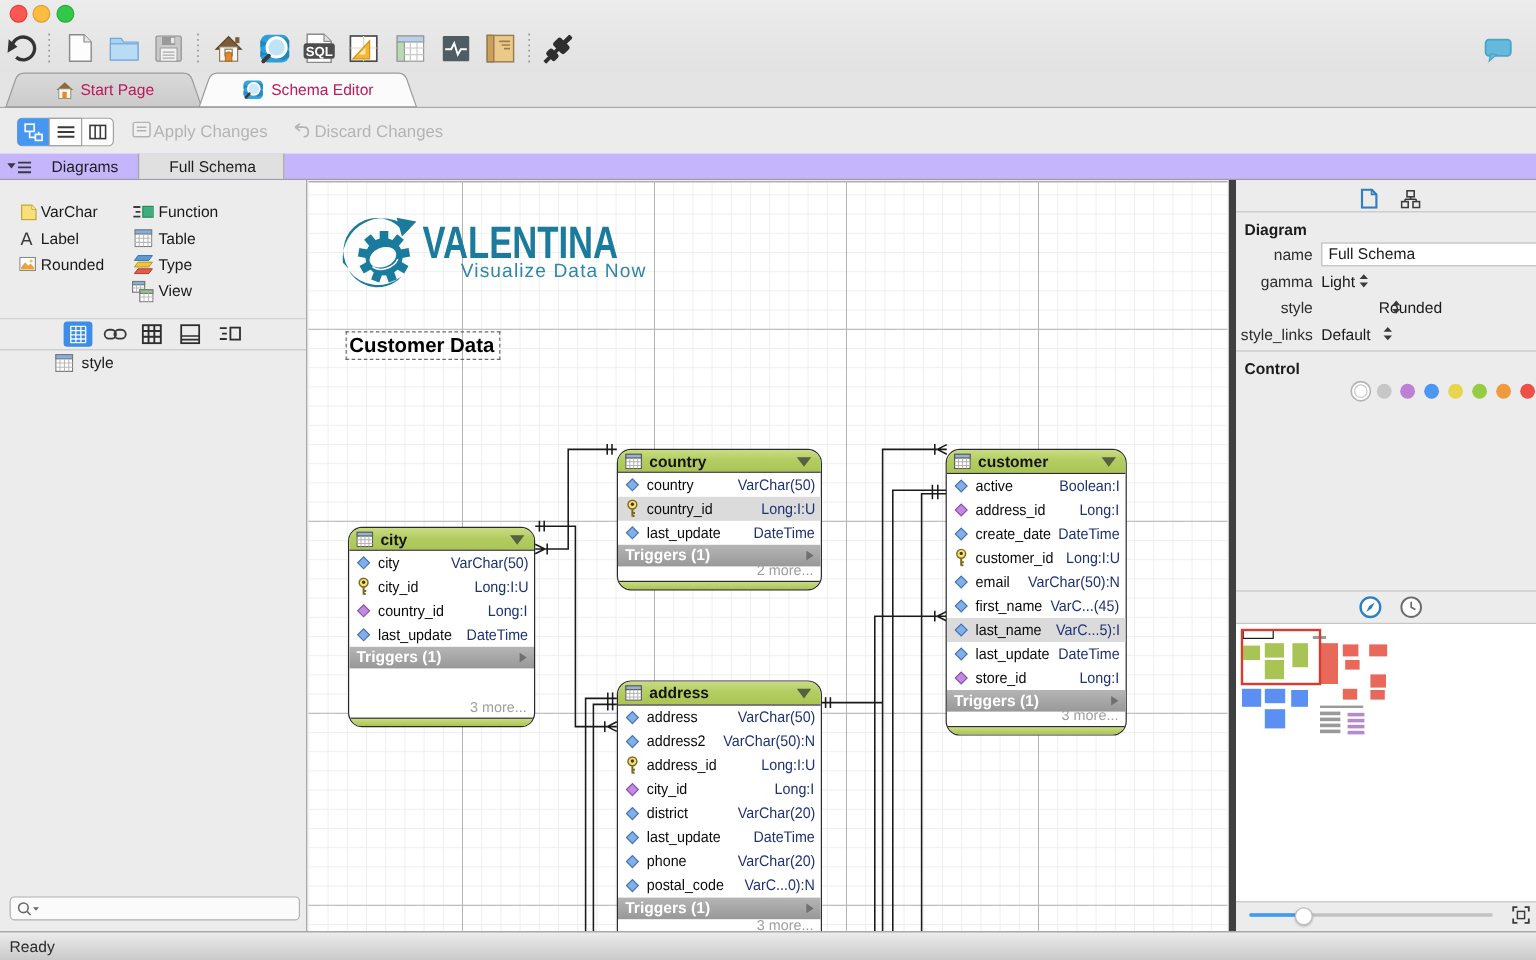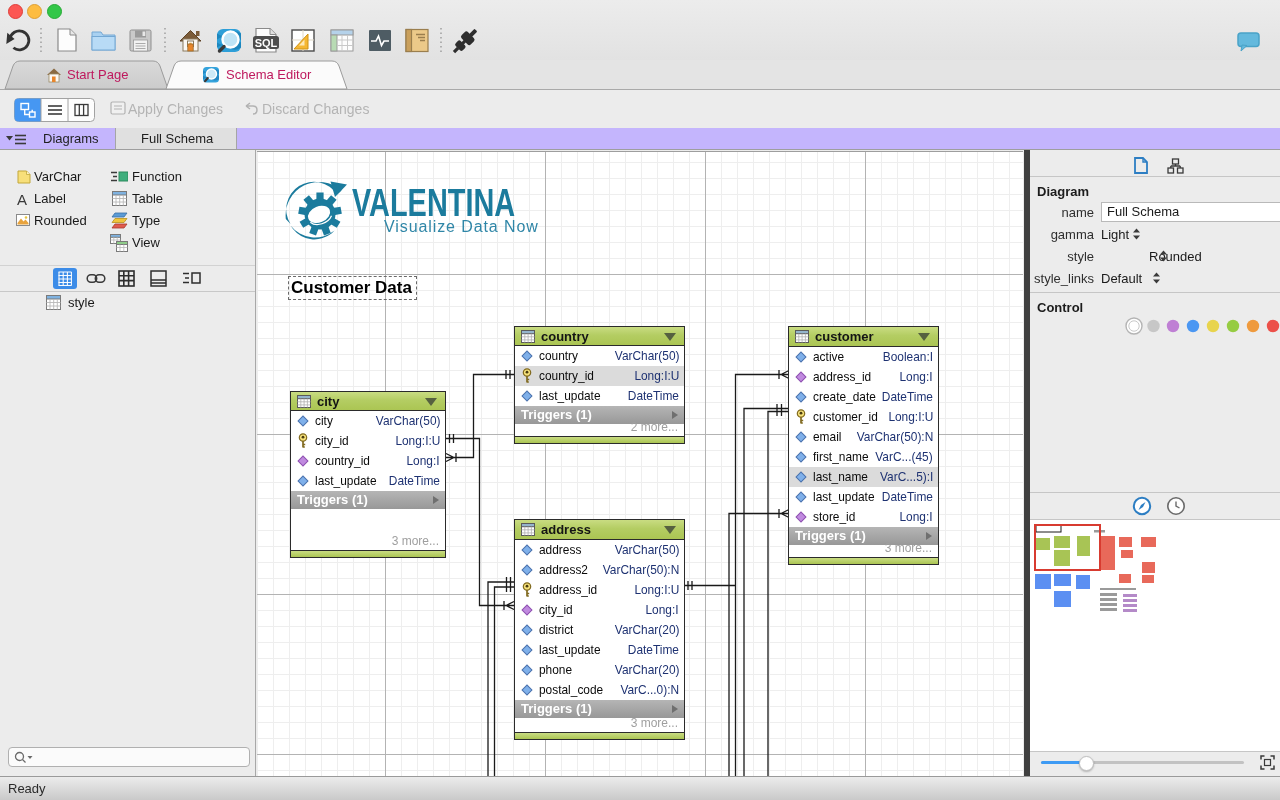--- a/index.html
+++ b/index.html
@@ -23,21 +23,21 @@
 #canvas{left:257px;top:151px;width:766px;height:624px;background-color:#fff;
  background-image:
   linear-gradient(to right,#b3b3b3 1px,transparent 1px),
   linear-gradient(to bottom,#b3b3b3 1px,transparent 1px),
   linear-gradient(to right,#eeeeee 1px,transparent 1px),
   linear-gradient(to bottom,#eeeeee 1px,transparent 1px);
  background-size:160px 100%,100% 160px,16px 16px,16px 16px;
  background-position:128px 0,0 122px,0 0,0 10px;
  border-top:1px solid #9e9e9e;overflow:hidden;}
 
-.ent{position:absolute;border:1.5px solid #2b2b2b;border-radius:0;background:#fff;overflow:hidden;box-sizing:border-box;}
+.ent{position:absolute;border:1.5px solid #2b2b2b;border-radius:12px;background:#fff;overflow:hidden;box-sizing:border-box;margin-top:48px;}
 .ent .hd{position:relative;background:linear-gradient(#c9dc82 0%,#b4cd63 45%,#abc553 100%);border-bottom:1px solid #2b2b2b;box-sizing:border-box;}
 .ent .hd .nm{position:absolute;left:26px;top:2px;font-size:13px;font-weight:bold;color:#141414;}
 .ent .hd .tri{position:absolute;right:8px;top:6px;width:0;height:0;border-left:6.5px solid transparent;border-right:6.5px solid transparent;border-top:8.5px solid #566140;}
 .row{position:relative;height:20px;font-size:12.8px;}
 .row .fn{position:absolute;left:24px;top:2px;color:#0a0a0a;transform:scaleX(0.93);transform-origin:left center;white-space:nowrap;}
 .row .ft{position:absolute;right:5px;top:2px;color:#1e3272;transform:scaleX(0.93);transform-origin:right center;white-space:nowrap;}
 .row.hl{background:#dbdbdb;}
 .trg{position:relative;height:18px;background:linear-gradient(#b5b5b5,#989898);color:#fff;font-weight:bold;font-size:13px;}
 .trg .tt{position:absolute;left:6px;top:1px;}
 .trg .arr{position:absolute;right:6px;top:4.5px;width:0;height:0;border-top:4.5px solid transparent;border-bottom:4.5px solid transparent;border-left:6.5px solid #6f6f6f;}

